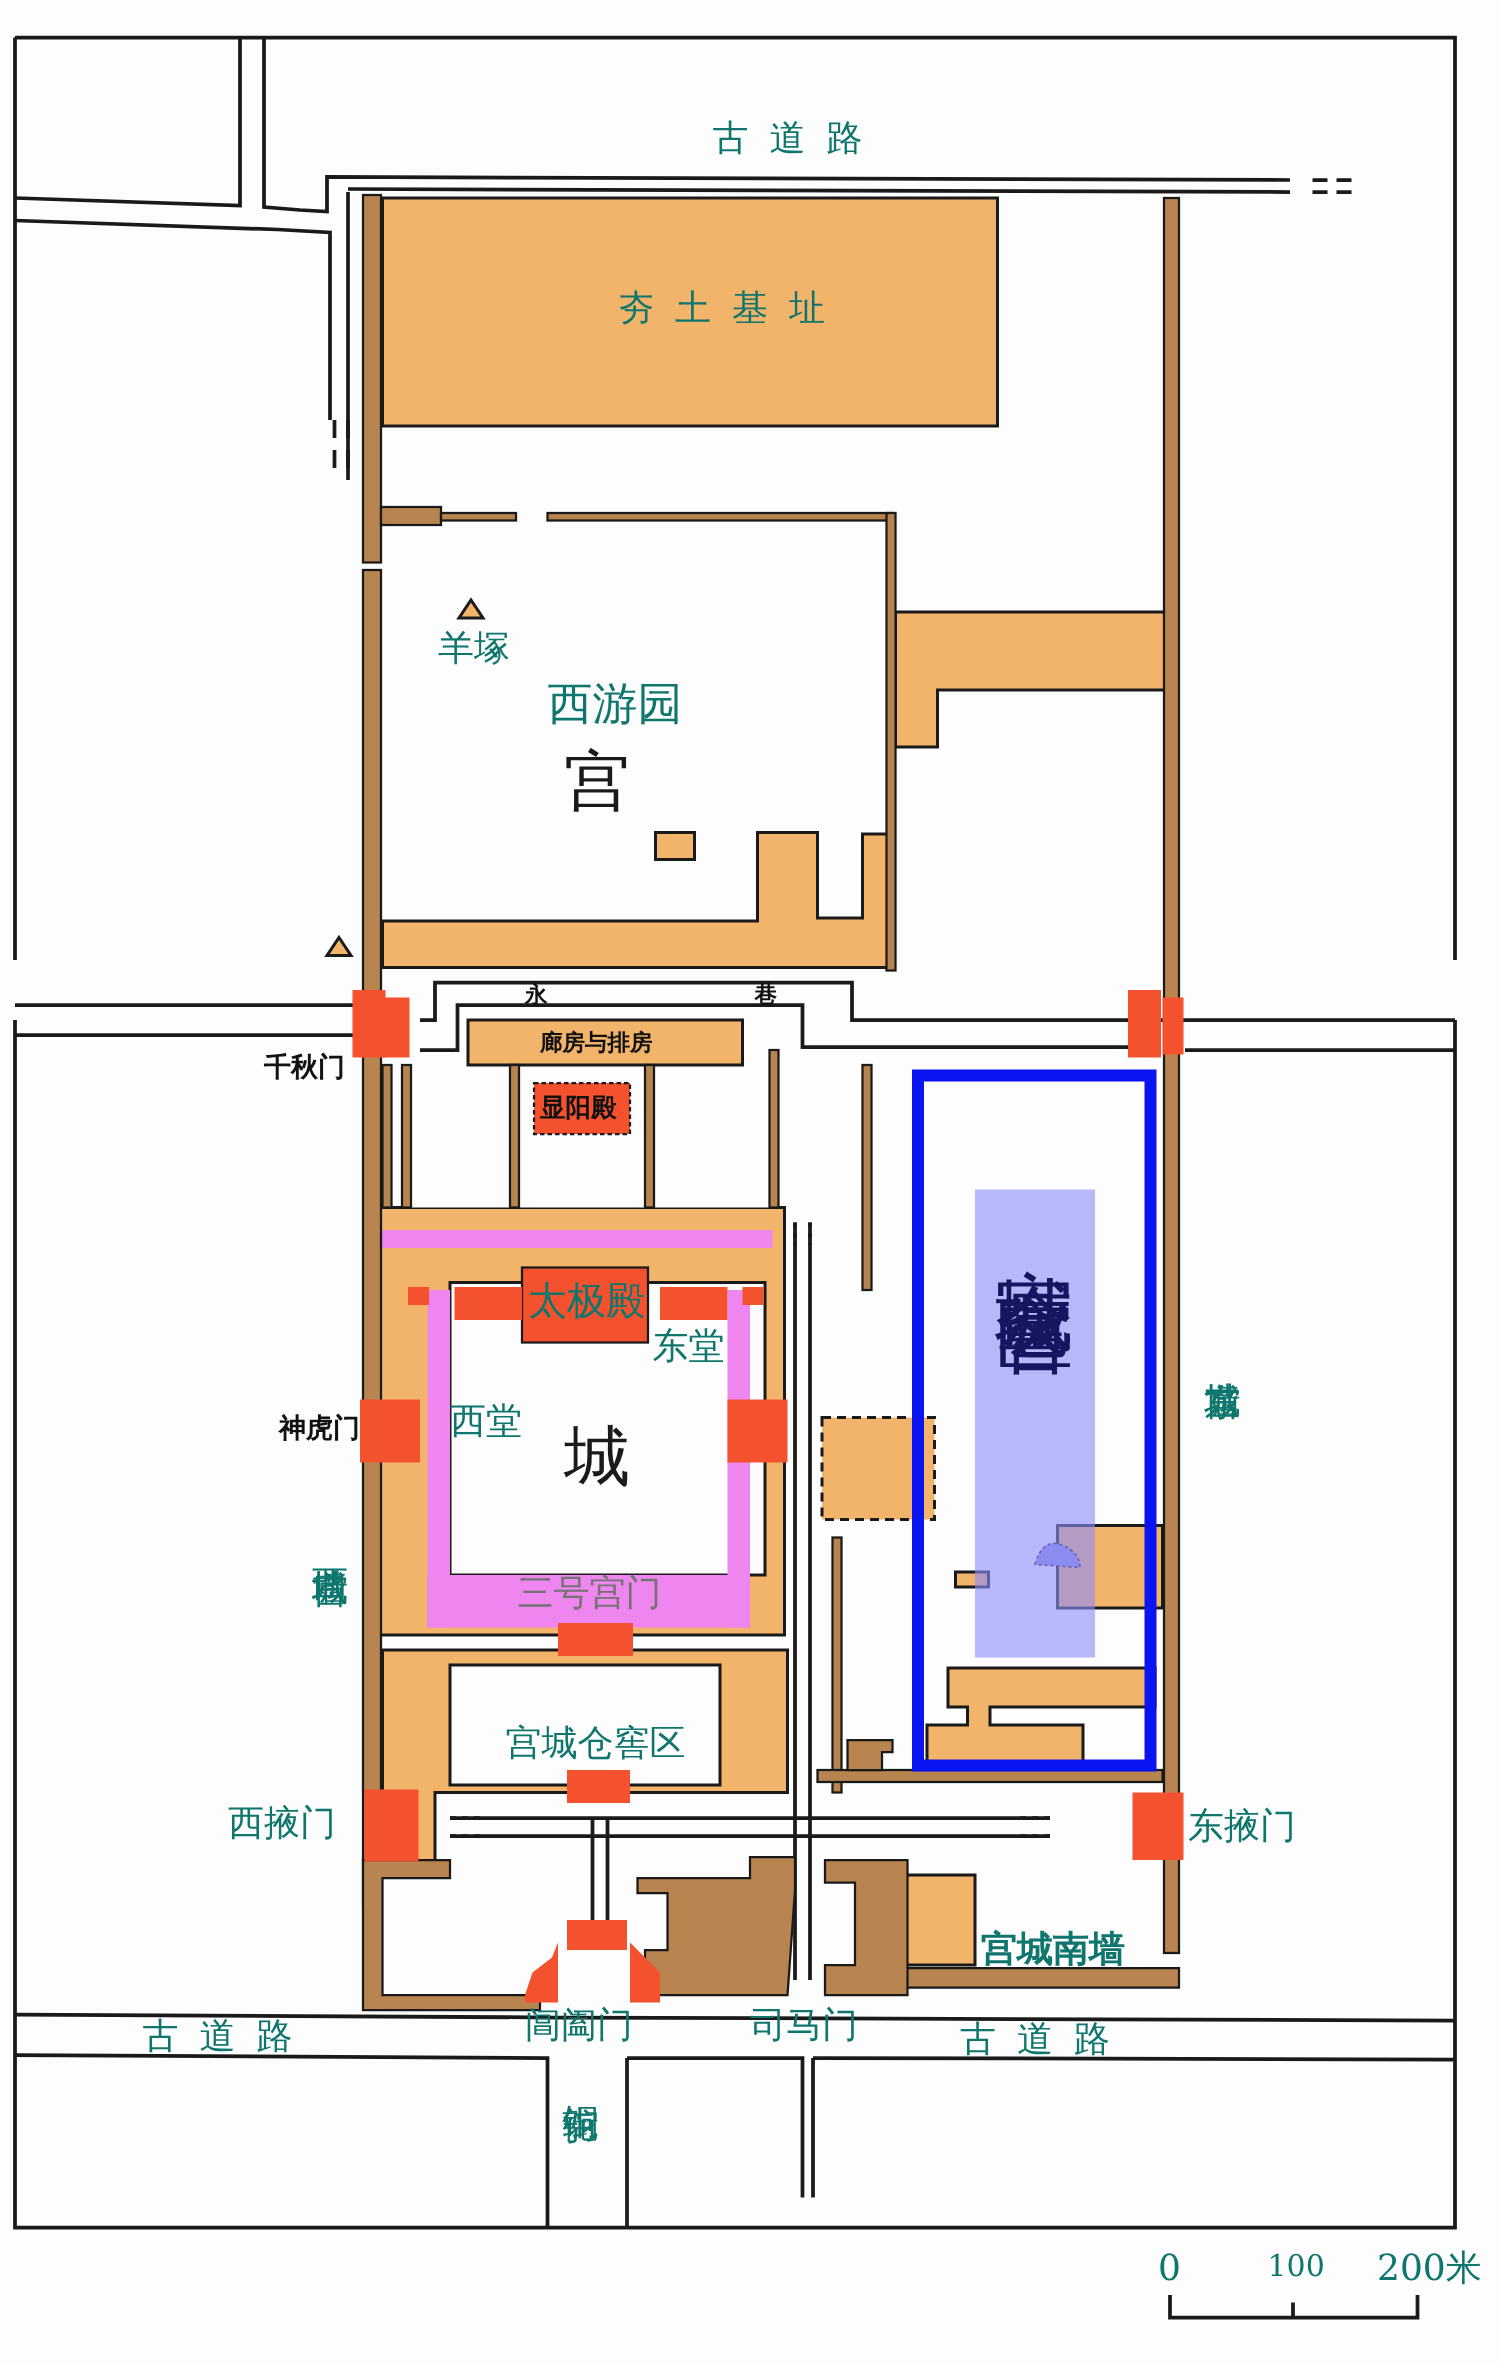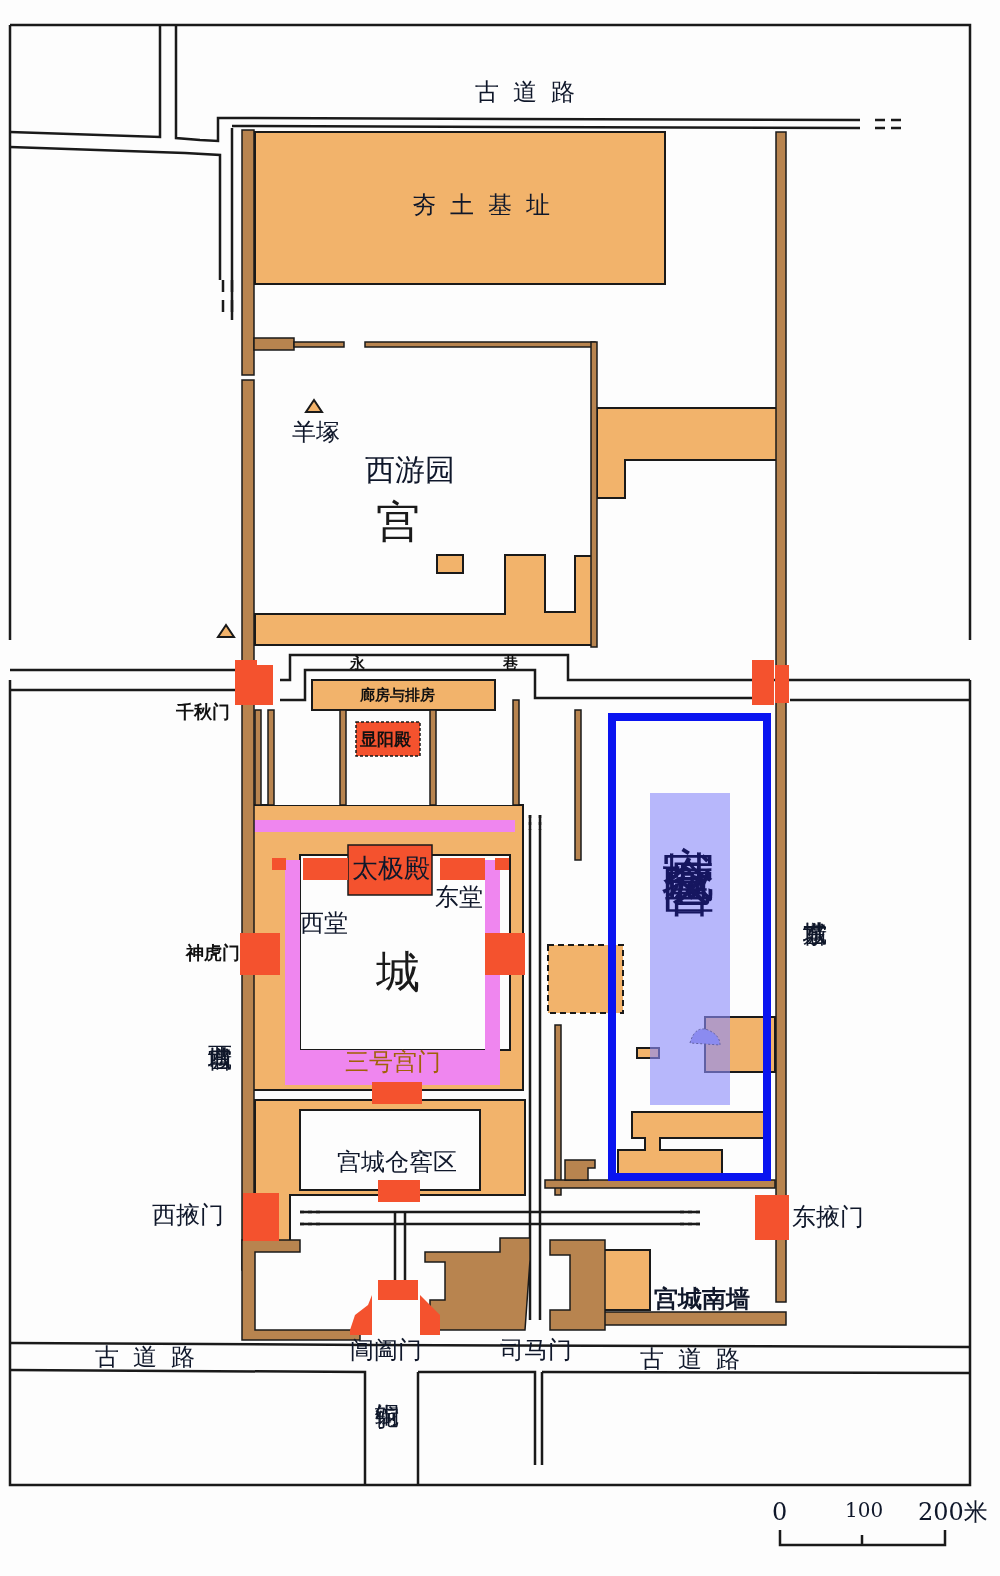--- a/index.html
+++ b/index.html
@@ -1,29 +1,29 @@
 <!DOCTYPE html>
 <html><head>
 <meta charset="utf-8">
 <style>
   html, body { margin:0; padding:0; background:#fdfdfd; }
   body { width:1000px; height:1576px; position:relative; overflow:hidden;
          font-family:"DejaVu Serif","Liberation Serif",serif; }
   #map { position:absolute; left:0; top:0; width:1000px; height:1576px; }
-  .lbl { position:absolute; color:#0f172a; white-space:nowrap; line-height:1; }
+  .lbl { position:absolute; color:#0f766e; white-space:nowrap; line-height:1; }
   .serif { font-family:"DejaVu Serif","Liberation Serif",serif; }
   .sans-bold { font-family:"DejaVu Sans","Liberation Sans",sans-serif; font-weight:bold; color:#111; }
   .sans { font-family:"DejaVu Sans","Liberation Sans",sans-serif; }
   .vert { writing-mode:vertical-rl; text-orientation:upright; }
   .spaced { letter-spacing:14px; }
   .big { font-size:44px; color:#1a1a1a; }
   .mid { font-size:30px; }
   .sm { font-size:24px; }
   .xs { font-size:15px; }
-  .pink-txt { color:#a16207; }
+  .pink-txt { color:#737373; }
   #storage-label { position:absolute; left:650px; top:793px; width:80px; height:312px;
                    background:rgba(140,140,250,0.62); }
   #storage-label span { position:absolute; left:4px; top:10px; font-size:52px; color:#161660;
                         font-family:"DejaVu Sans","Liberation Sans",sans-serif;
                         writing-mode:vertical-rl; text-orientation:upright; letter-spacing:6px; }
 </style>
 </head>
 <body>
 
 <svg id="map" viewBox="0 0 1000 1576" xmlns="http://www.w3.org/2000/svg">
@@ -164,21 +164,21 @@
 <div class="lbl sans mid" style="left:365px;top:455px;">西游园</div>
 <div class="lbl sans big" style="left:376px;top:500px;">宫</div>
 
 <div class="lbl sans-bold xs" style="left:350px;top:656px;">永</div>
 <div class="lbl sans-bold xs" style="left:503px;top:656px;">巷</div>
 <div class="lbl sans-bold xs" style="left:360px;top:688px;">廊房与排房</div>
 <div class="lbl sans-bold" style="left:360px;top:731px;font-size:17px;">显阳殿</div>
 <div class="lbl sans-bold" style="left:176px;top:703px;font-size:18px;">千秋门</div>
 
 <div class="lbl sans sm" style="left:352px;top:855px;font-size:26px;">太极殿</div>
-<div class="lbl sans sm" style="left:300px;top:911px;">西堂</div>
+<div class="lbl sans sm" style="left:300px;top:935px;">西堂</div>
 <div class="lbl sans sm" style="left:435px;top:885px;">东堂</div>
 <div class="lbl sans-bold" style="left:186px;top:945px;font-size:18px;font-family:Liberation Mono, monospace;">神虎门</div>
 <div class="lbl sans big" style="left:376px;top:950px;">城</div>
 <div class="lbl sans sm pink-txt" style="left:345px;top:1050px;">三号宫门</div>
 <div class="lbl sans sm" style="left:337px;top:1150px;">宫城仓窖区</div>
 
 <div class="lbl sans sm vert" style="left:208px;top:1027px;">宫城西墙</div>
 <div class="lbl sans sm vert" style="left:803px;top:902px;">宫城东墙</div>
 
 <div class="lbl sans sm" style="left:152px;top:1203px;">西掖门</div>

